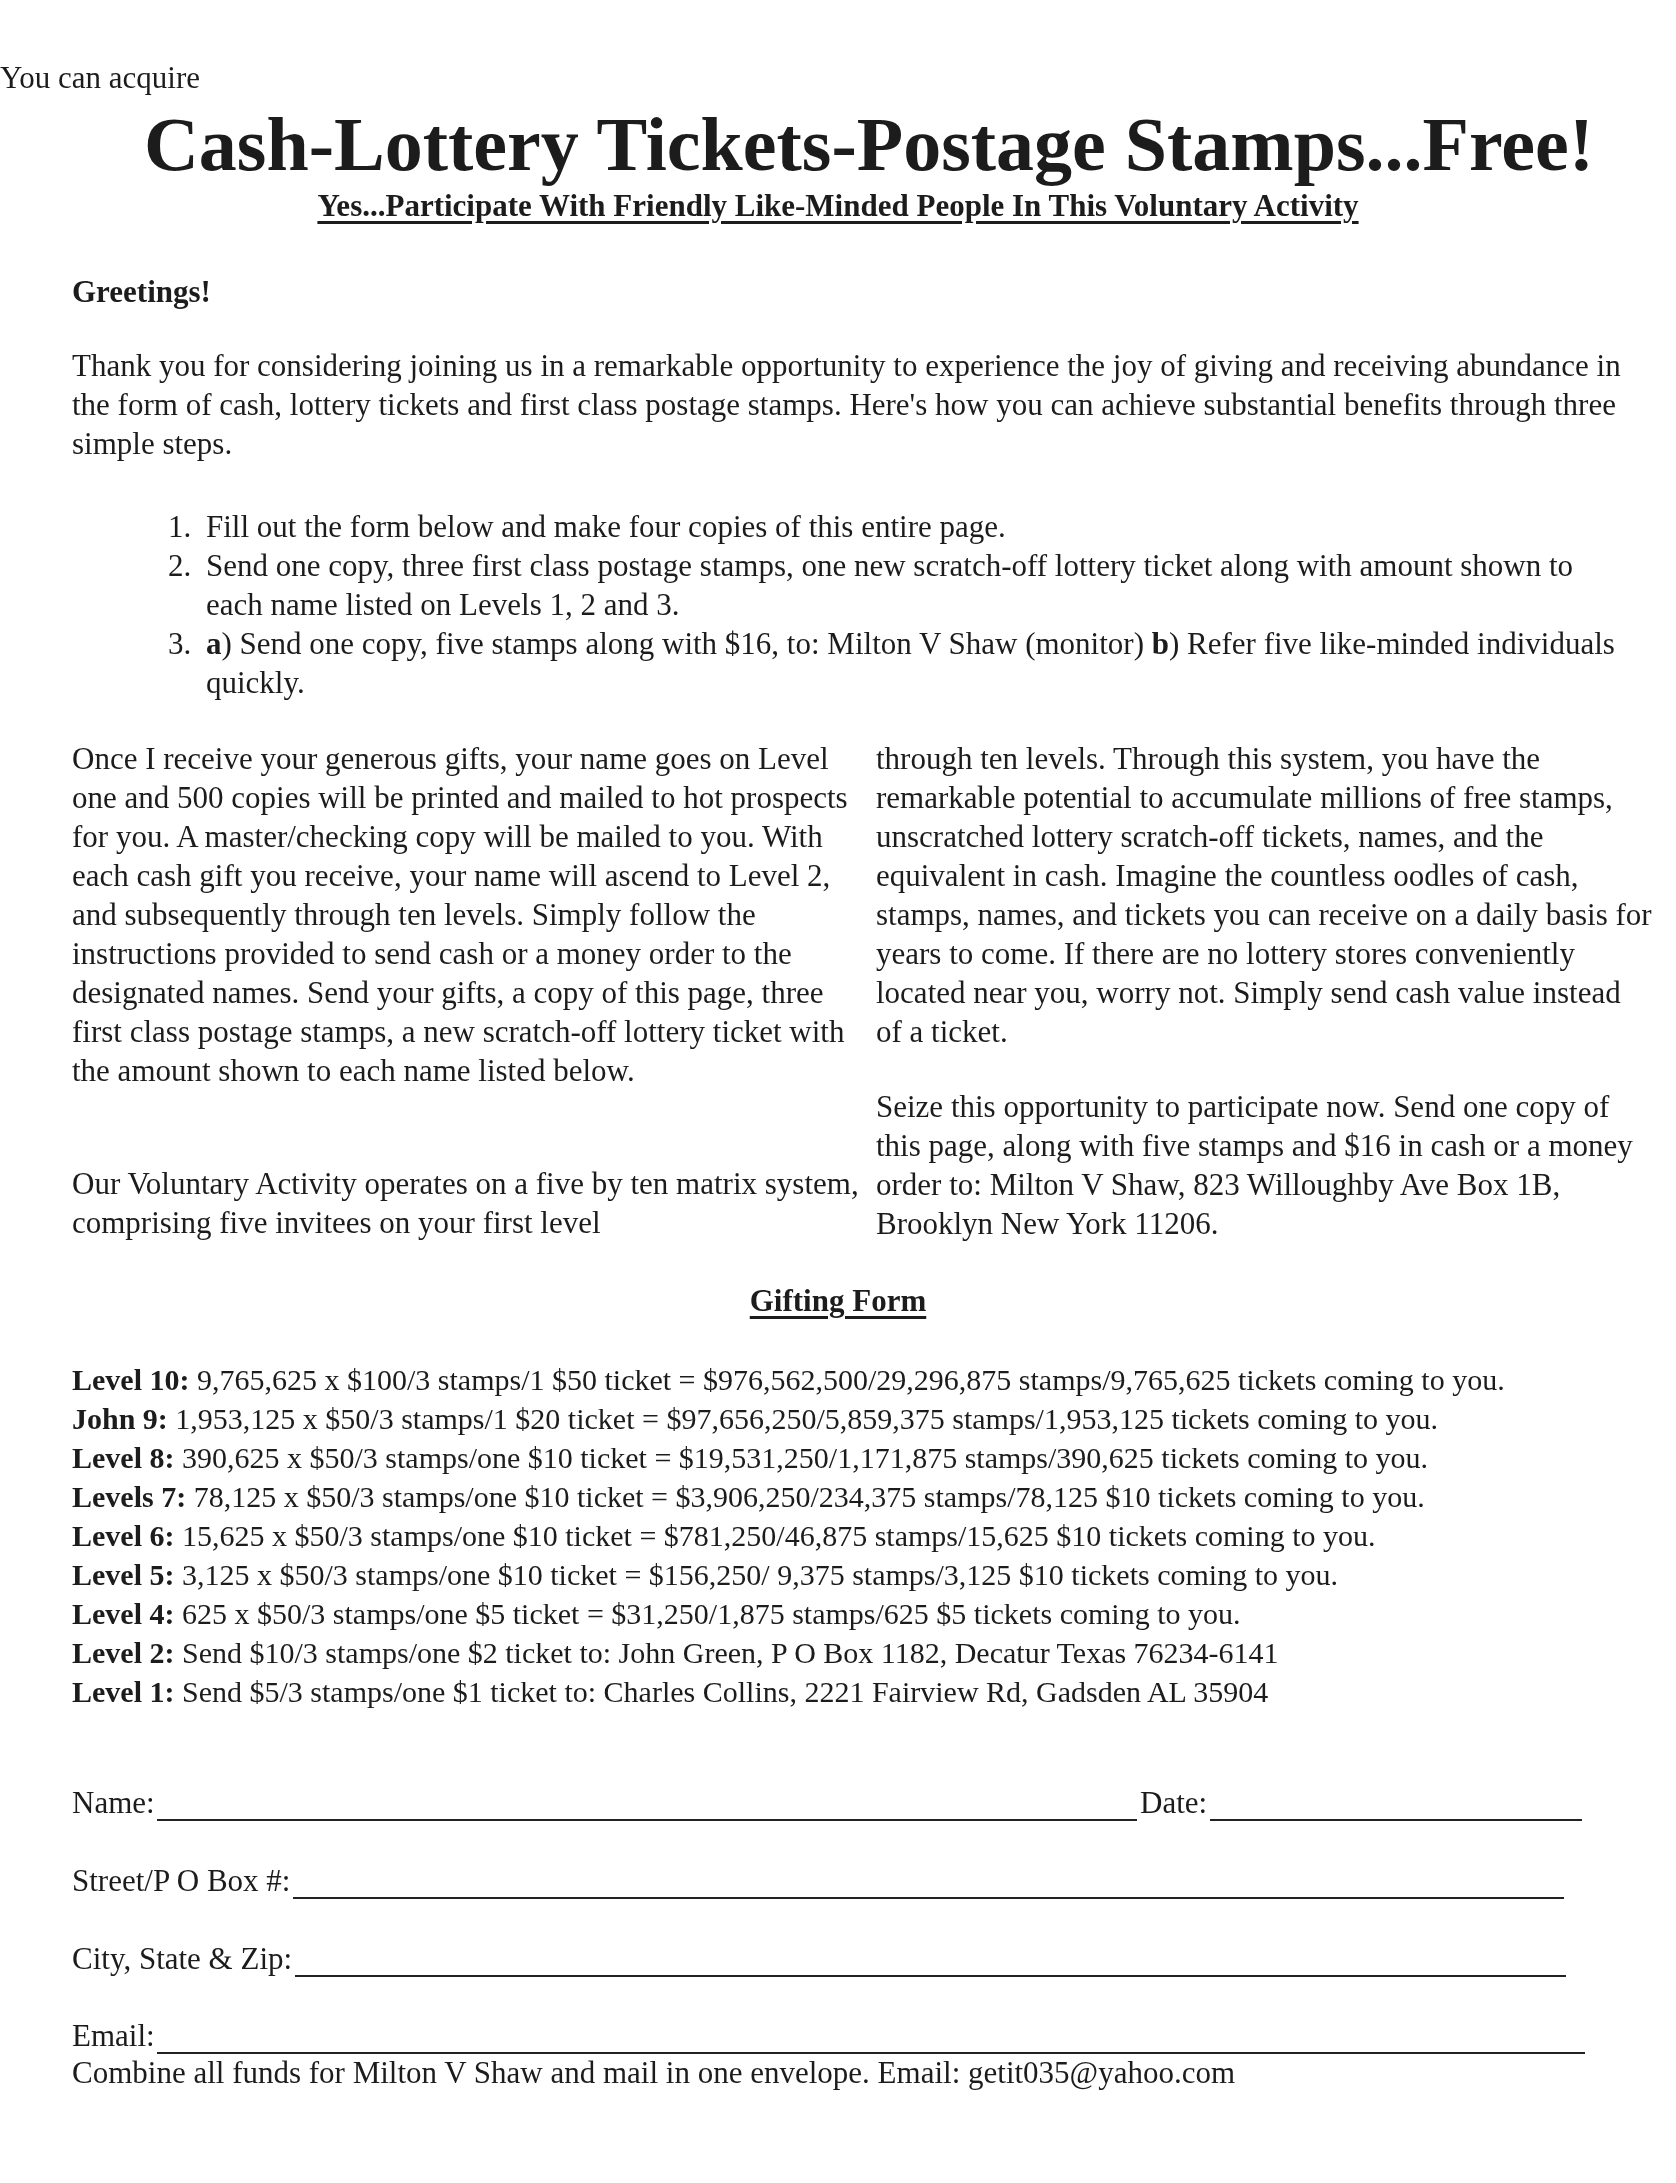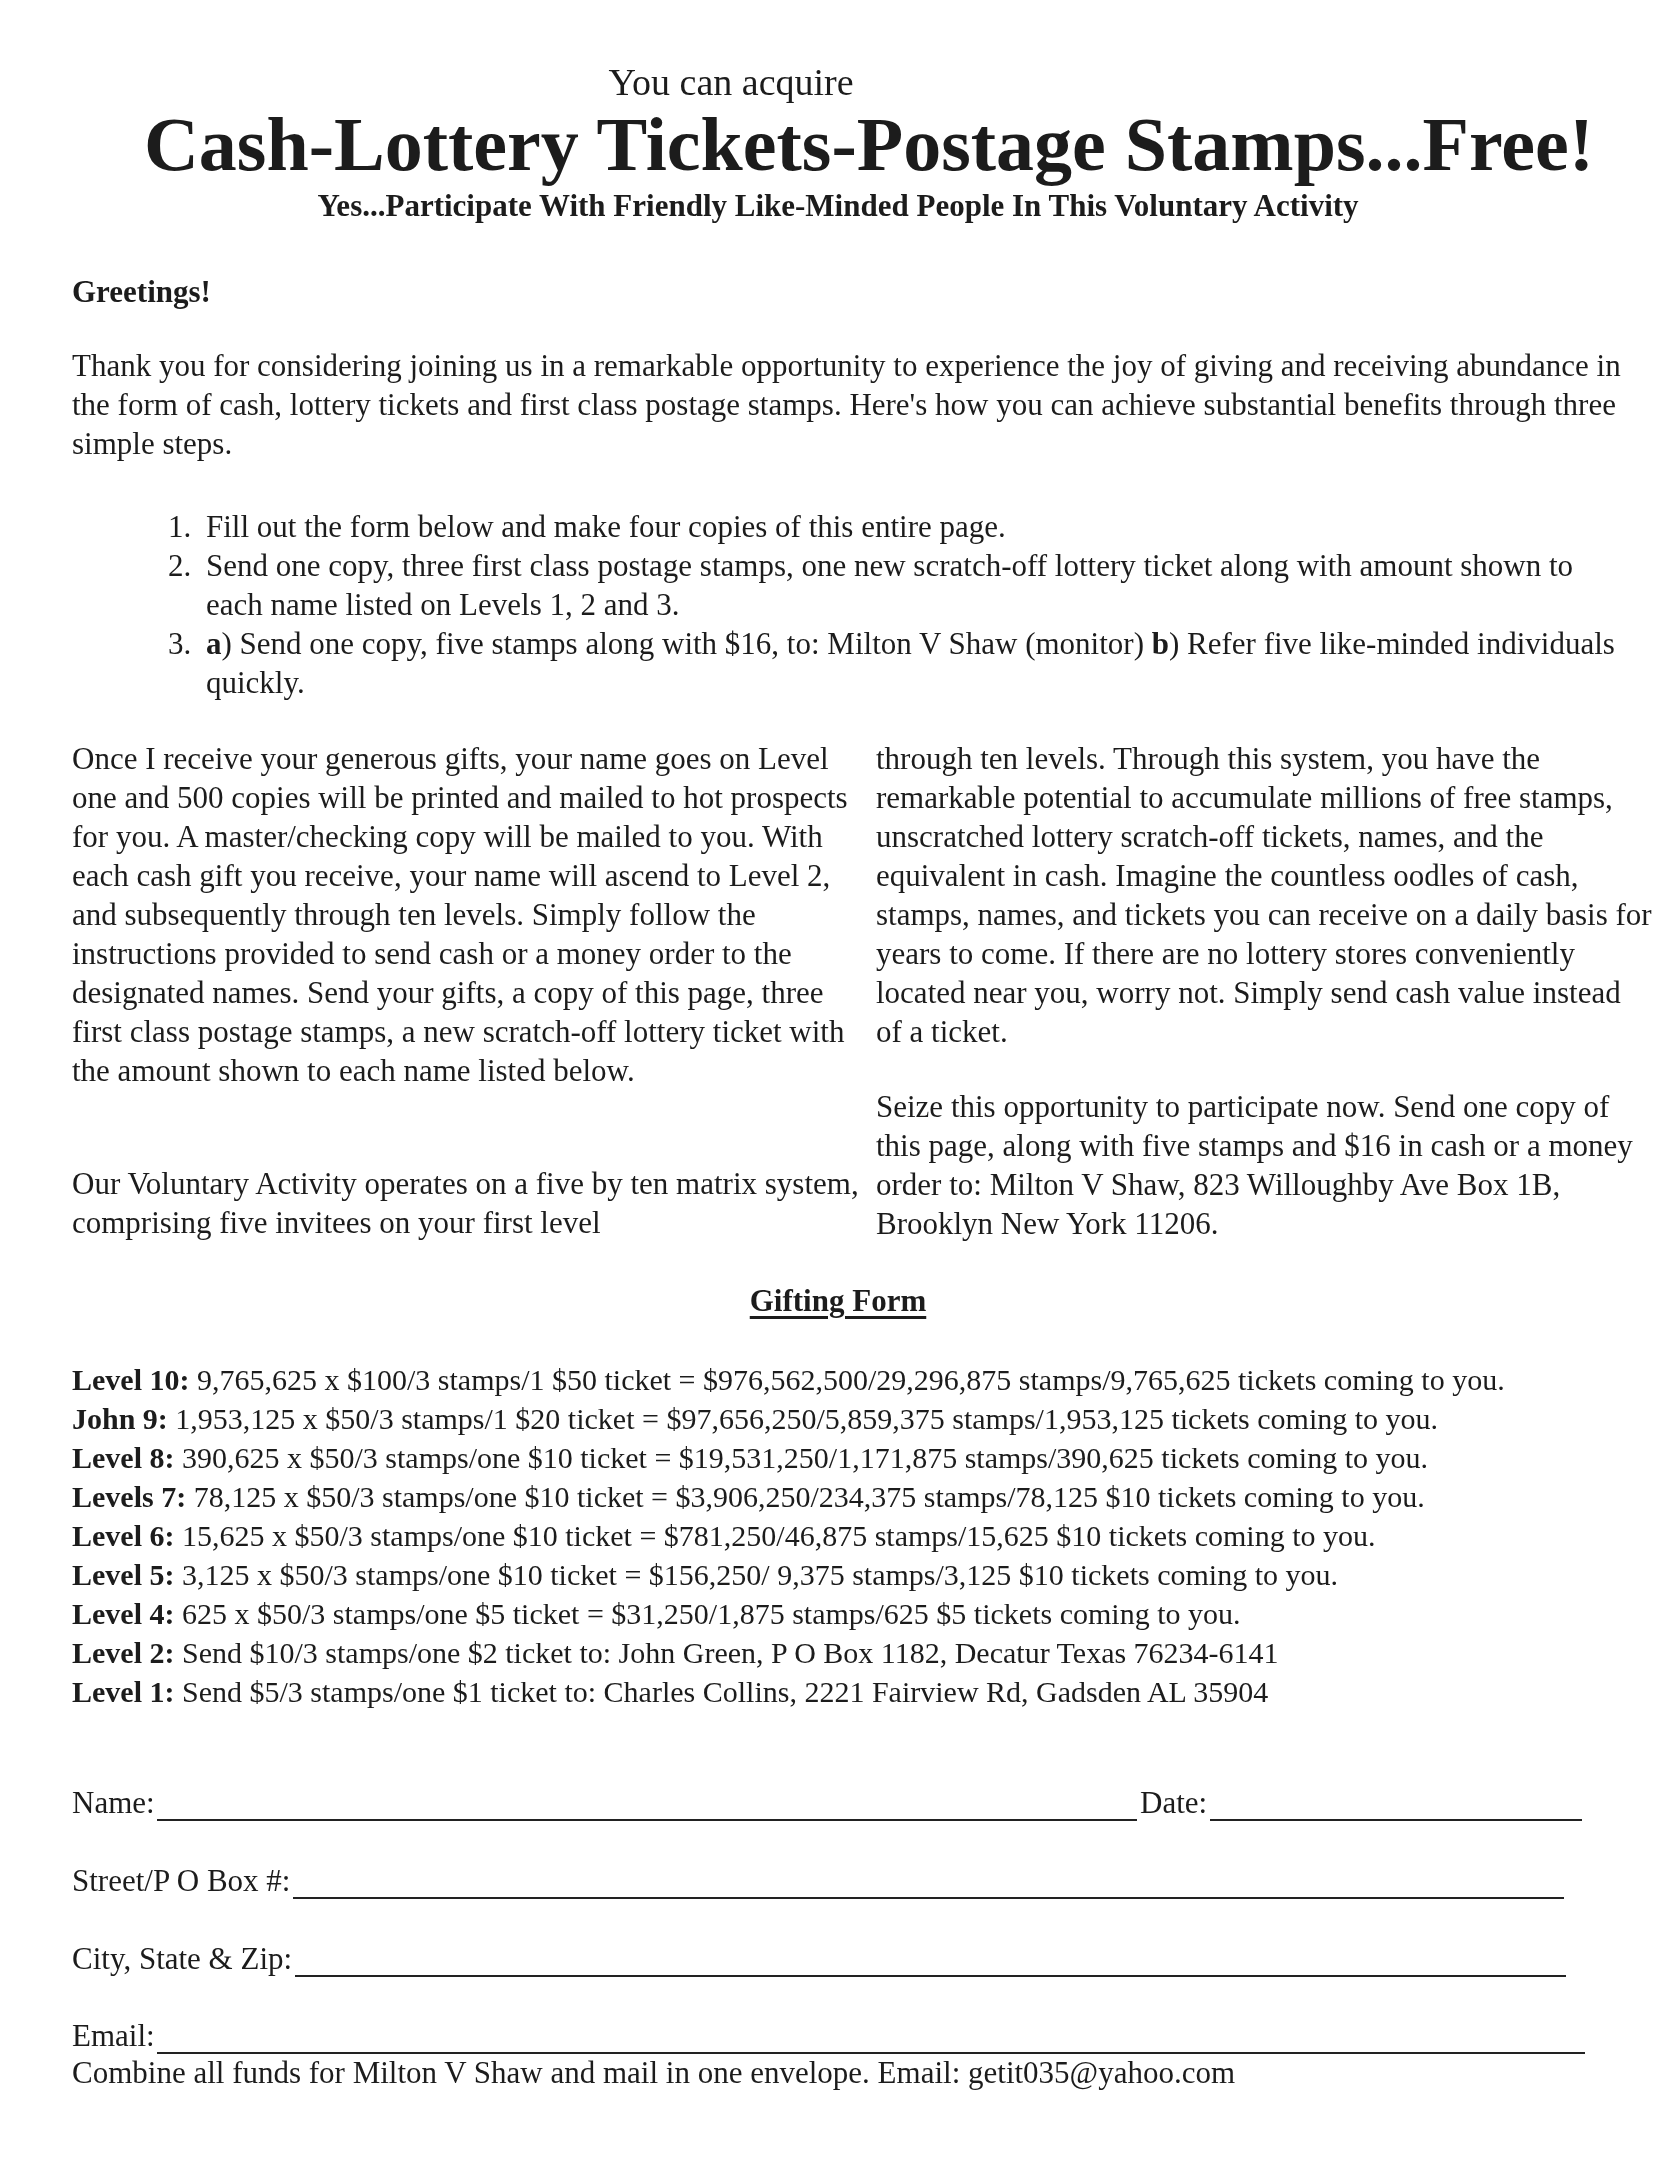--- a/index.html
+++ b/index.html
@@ -1,22 +1,22 @@
 <!DOCTYPE html>
 <html style="font-size:10.8px"><head>
 <meta charset="utf-8">
 <style>
   html, body { margin:0; padding:0; background:#ffffff; }
   body { width:1676px; height:2183px; position:relative; overflow:hidden;
          font-family:"Liberation Serif", "DejaVu Serif", serif; color:#1c1c1c; }
   .abs { position:absolute; }
-  .acquire { top:60px; left:0; width:1462px; text-align:center; font-size:38px; }
+  .acquire { top:60px; left:0; width:1462px; text-align:left; font-size:31px; }
   .title { top:103px; left:0; width:1676px; text-align:center; font-size:76px; font-weight:bold; letter-spacing:0px; line-height:1.1;padding-left:31px; }
   .subtitle { top:188px; left:0; width:1676px; text-align:center; font-size:31px; font-weight:bold; }
-  .subtitle span { text-decoration-thickness:2.7px; text-underline-offset:5.4px; }
+  .subtitle span { text-decoration:underline; text-decoration-thickness:2.7px; text-underline-offset:5.4px; }
   .greet { top:274px; left:72px; font-size:31px; font-weight:bold; }
   .intro { top:346px; left:72px; width:1555px; font-size:31px; line-height:39px; }
   .steps { top:507px; left:168px; width:1460px; font-size:31px; line-height:39px; margin:0; padding:0; list-style:none; }
   .steps li { position:relative; padding-left:38px; }
   .steps li .num { position:absolute; left:0; top:0; }
   .col { font-size:31px; line-height:39px; }
   .colL1 { top:739px; left:72px; width:798px; }
   .colL2 { top:1164px; left:72px; width:798px; }
   .colR1 { top:739px; left:876px; width:778px; }
   .colR2 { top:1087px; left:876px; width:778px; }

